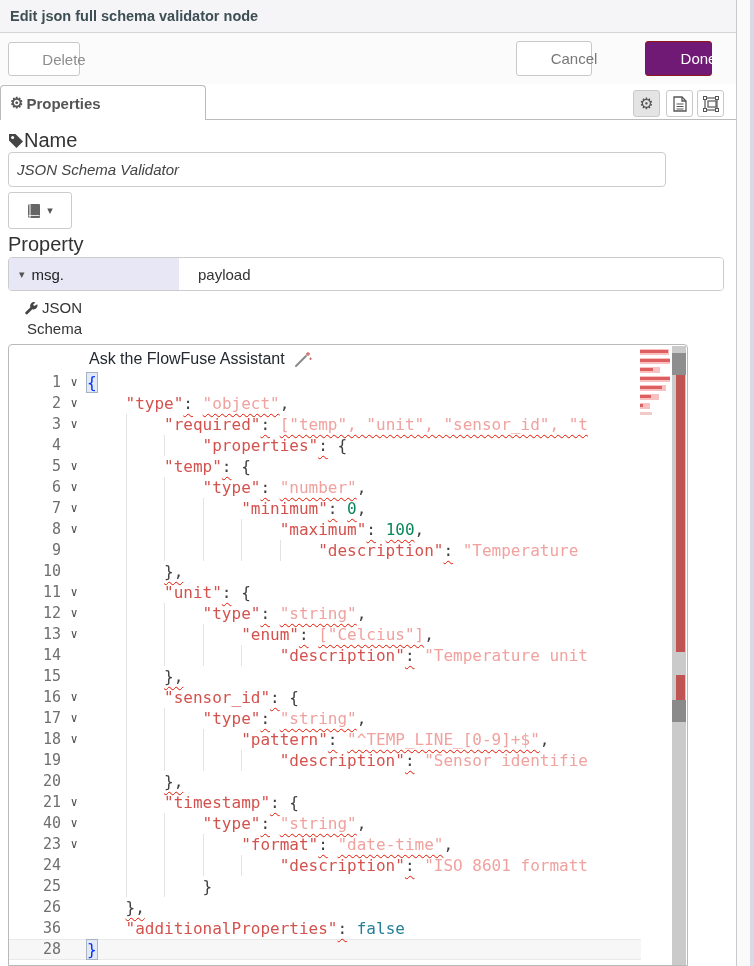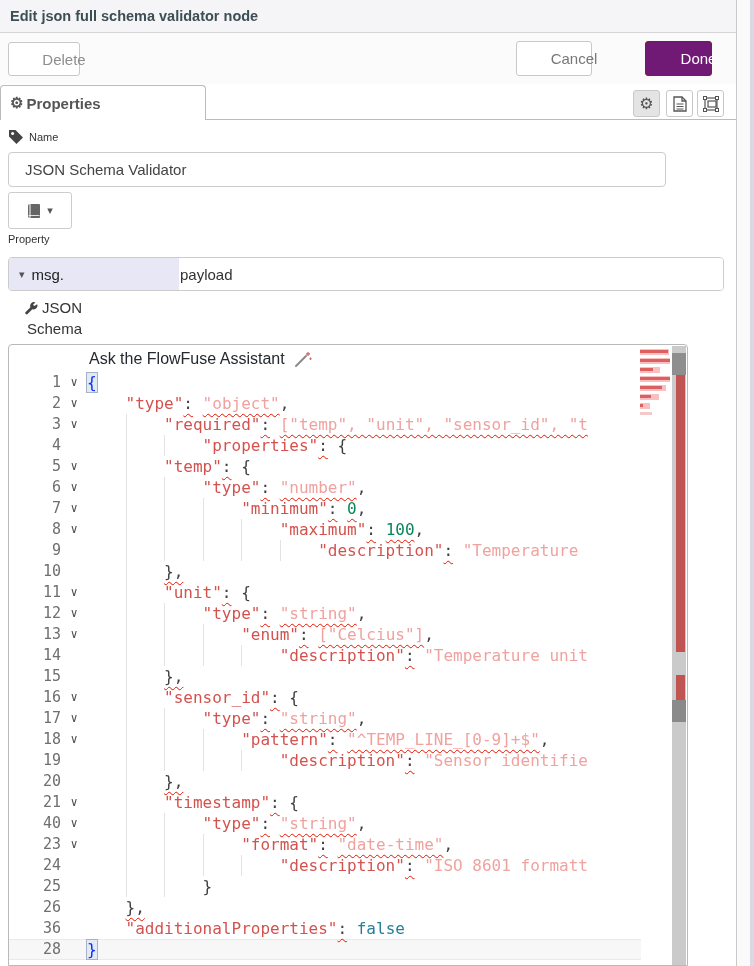--- a/index.html
+++ b/index.html
@@ -20,32 +20,32 @@
   .tabrow{position:absolute;left:0;top:84px;width:736px;height:36px;border-bottom:1px solid #bbb;box-sizing:border-box;background:#fff;}
   .tab{position:absolute;left:0;top:1px;width:206px;height:35px;box-sizing:border-box;background:#fff;
        border:1px solid #bbb;border-bottom:none;border-radius:4px 4px 0 0;display:flex;align-items:center;
        font-size:15px;font-weight:bold;color:#555;padding-left:9px;cursor:pointer;}
   .tab .gear{font-size:15px;color:#555;margin-right:3px;}
   .minibtn{position:absolute;top:6px;width:27px;height:27px;box-sizing:border-box;border:1px solid #c9c9c9;
            border-radius:3px;background:#fff;display:flex;align-items:center;justify-content:center;cursor:pointer;}
   .minibtn.active{background:#e4e4e4;}
   .minibtn .gear{font-size:16px;color:#555;}
   
-  .label{position:absolute;left:8px;font-size:11px;color:#333;display:flex;align-items:center;gap:5px;}
+  .label{position:absolute;left:8px;font-size:20px;color:#333;display:flex;align-items:center;}
   .label svg{flex:0 0 auto;}
   .nr-input{position:absolute;box-sizing:border-box;border:1px solid #ccc;border-radius:4px;
-            font-size:15px;color:#444;padding:0 16px;font-family:"Liberation Sans",sans-serif;background:#fff;}
+            font-size:15px;color:#444;padding:0 8px;font-family:"Liberation Sans",sans-serif;background:#fff;font-style:italic;}
   .bookbtn{position:absolute;left:8px;top:192px;width:64px;height:37px;box-sizing:border-box;border:1px solid #ccc;
            border-radius:3px;background:#fff;display:flex;align-items:center;justify-content:center;gap:6px;cursor:pointer;}
   .caret{font-size:11px;color:#555;}
   .typedinput{position:absolute;left:8px;top:257px;width:716px;height:34px;box-sizing:border-box;
               border:1px solid #ccc;border-radius:4px;background:#fff;display:flex;overflow:hidden;}
   .ti-prefix{width:170px;background:#e7e7f6;display:flex;align-items:center;gap:7px;padding-left:10px;
              font-size:15px;color:#222;cursor:pointer;box-sizing:border-box;}
-  .ti-value{flex:1;border:none;outline:none;font-size:15px;color:#333;padding-left:1px;font-family:"Liberation Sans",sans-serif;}
+  .ti-value{flex:1;border:none;outline:none;font-size:15px;color:#333;padding-left:19px;font-family:"Liberation Sans",sans-serif;}
   .schemalabel{position:absolute;left:8px;top:297px;width:74px;font-size:15px;color:#333;line-height:21px;text-align:right;}
   .schemalabel svg{vertical-align:-3px;margin-right:4px;}
   
   .editor{position:absolute;left:8px;top:344px;width:680px;height:622px;box-sizing:border-box;
           border:1px solid #b9b9b9;border-radius:4px 4px 0 0;background:#fff;overflow:hidden;}
   .assist{height:27px;padding-left:80px;display:flex;align-items:center;gap:8px;
           font-size:16px;color:#24292f;}
   .code-area{position:relative;margin-right:46px;overflow:hidden;}
   .cl{height:21px;white-space:pre;font-family:"DejaVu Sans Mono",monospace;font-size:16px;line-height:21px;}
   .lnum{display:inline-block;width:52px;text-align:right;color:#6f6f6f;font-size:15px;vertical-align:top;}

